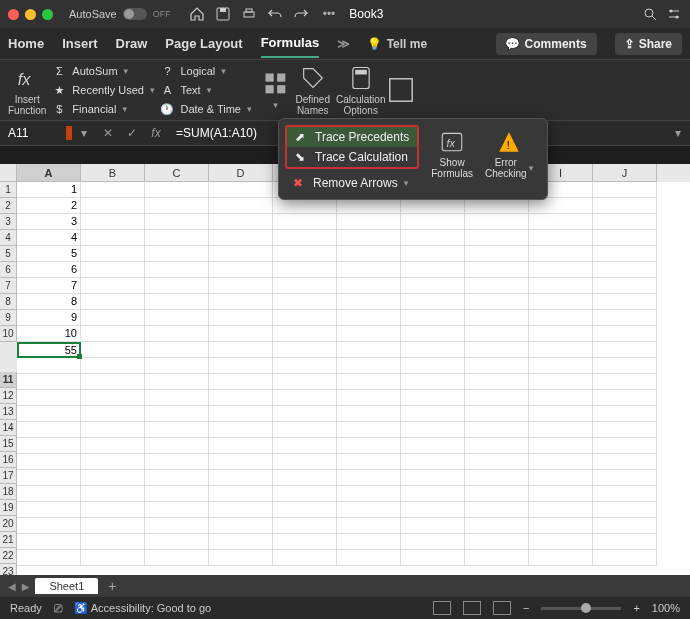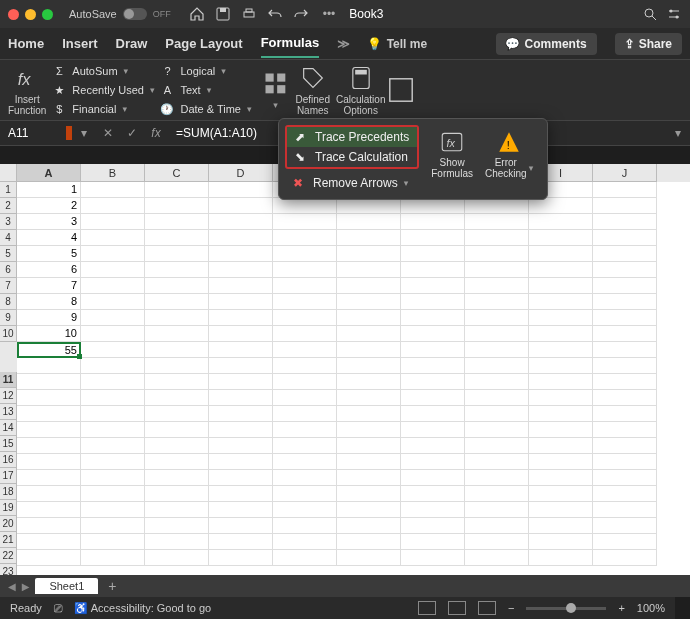--- a/index.html
+++ b/index.html
@@ -55,21 +55,21 @@
 .rh.sel{background:#d0d0d0;font-weight:600;margin-top:30px;}
 .cells{position:absolute;top:18px;left:17px;right:0;bottom:0;}
 .crow{display:flex;height:16px;}
 .cell{width:64px;border-right:1px solid #ddd;border-bottom:1px solid #ddd;padding:0 3px;font-size:11px;color:#000;text-align:right;line-height:15px;}
 .cell.selected{border:2px solid #1a7f37;padding:0 2px;line-height:13px;position:relative;}
 .cell.selected::after{content:"";position:absolute;right:-3px;bottom:-3px;width:5px;height:5px;background:#1a7f37;}
 .sheet-tabs{position:absolute;bottom:22px;left:0;right:0;height:22px;background:#3a3a3a;display:flex;align-items:center;padding:0 8px;gap:6px;}
 .nav-arr{color:#888;cursor:pointer;font-size:10px;}
 .sheet-tab{background:#fff;color:#333;padding:2px 14px;font-size:11px;border-radius:2px 2px 0 0;cursor:pointer;}
 .add-sheet{color:#aaa;cursor:pointer;font-size:14px;margin-left:4px;}
-.status{position:absolute;bottom:0;left:0;right:15px;height:22px;background:#2a2a2a;display:flex;align-items:center;padding:0 10px;gap:12px;color:#ccc;font-size:11px;}
+.status{position:absolute;bottom:0;left:0;right:0;height:22px;background:#2a2a2a;display:flex;align-items:center;padding:0 10px;gap:12px;color:#ccc;font-size:11px;}
 .status .spacer{flex:1;}
 .view-ic{width:18px;height:14px;border:1px solid #888;cursor:pointer;}
 .zoom-slider{width:80px;height:3px;background:#555;position:relative;}
 .zoom-slider::after{content:"";position:absolute;width:10px;height:10px;background:#aaa;border-radius:50%;top:-4px;left:50%;}
 svg{width:100%;height:100%;}
 </style>
 </head>
 <body>
 
 <div class="titlebar">

